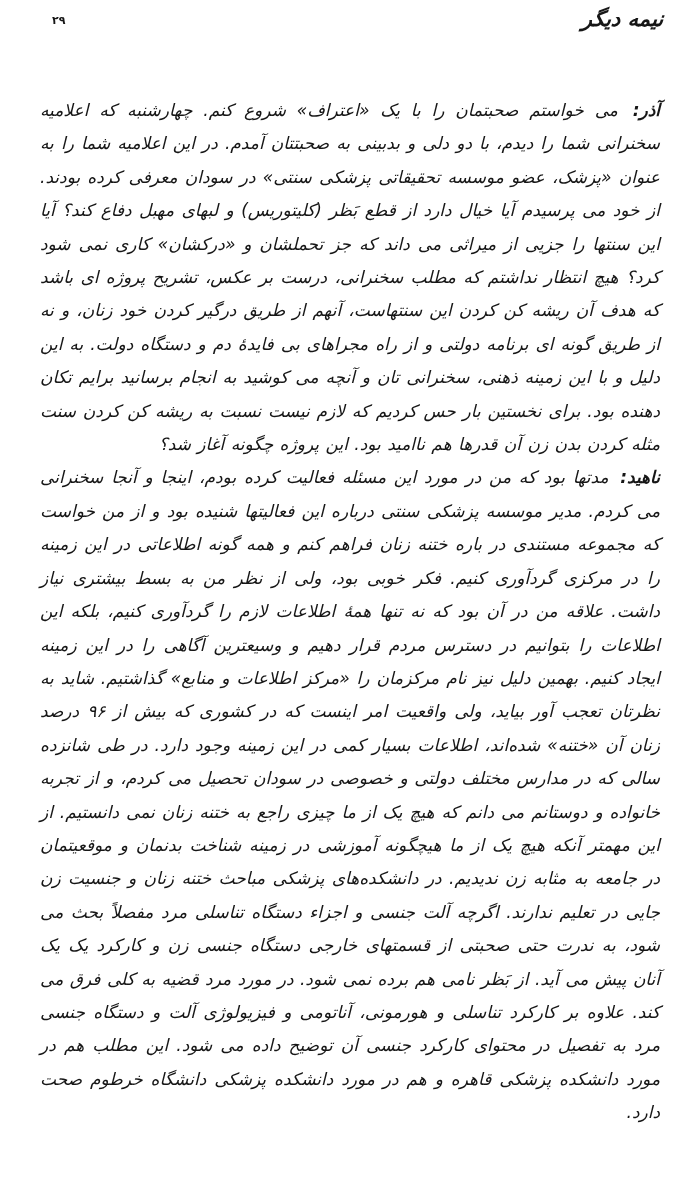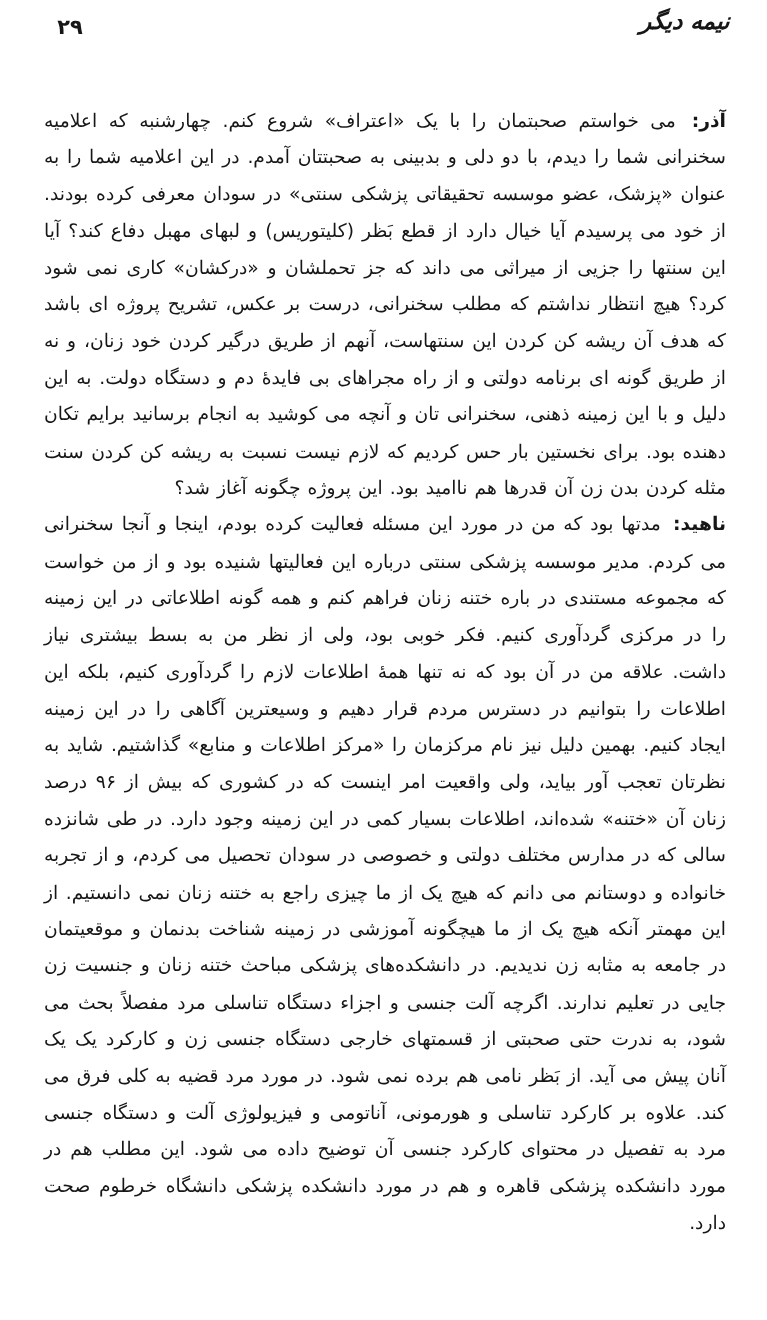--- a/index.html
+++ b/index.html
@@ -32,40 +32,41 @@
     font-family: "DejaVu Sans", sans-serif;
     font-weight: bold;
     font-style: italic;
     font-size: 21px;
     line-height: 1.3;
     letter-spacing: 0.5px;
     transform: skewX(-4deg);
   }
   .page-number {
     font-weight: bold;
-    font-size: 19px;
+    font-size: 11px;
     padding-top: 8px;
     padding-left: 12px;
     letter-spacing: 3px;
   }
   .body-text {
     position: absolute;
     top: 94px;
     right: 37px;
     left: 40px;
     bottom: 20px;
     direction: rtl;
     text-align: justify;
     font-size: 17px;
     line-height: 33.4px;
     word-spacing: 1px;
   }
   .para {
     margin: 0;
     padding: 0;
+    font-style: italic;
   }
   .para.indented {
     text-indent: 18px;
   }
   .speaker {
     font-weight: bold;
     letter-spacing: 1.5px;
     padding-left: 4px;
   }
 </style>

